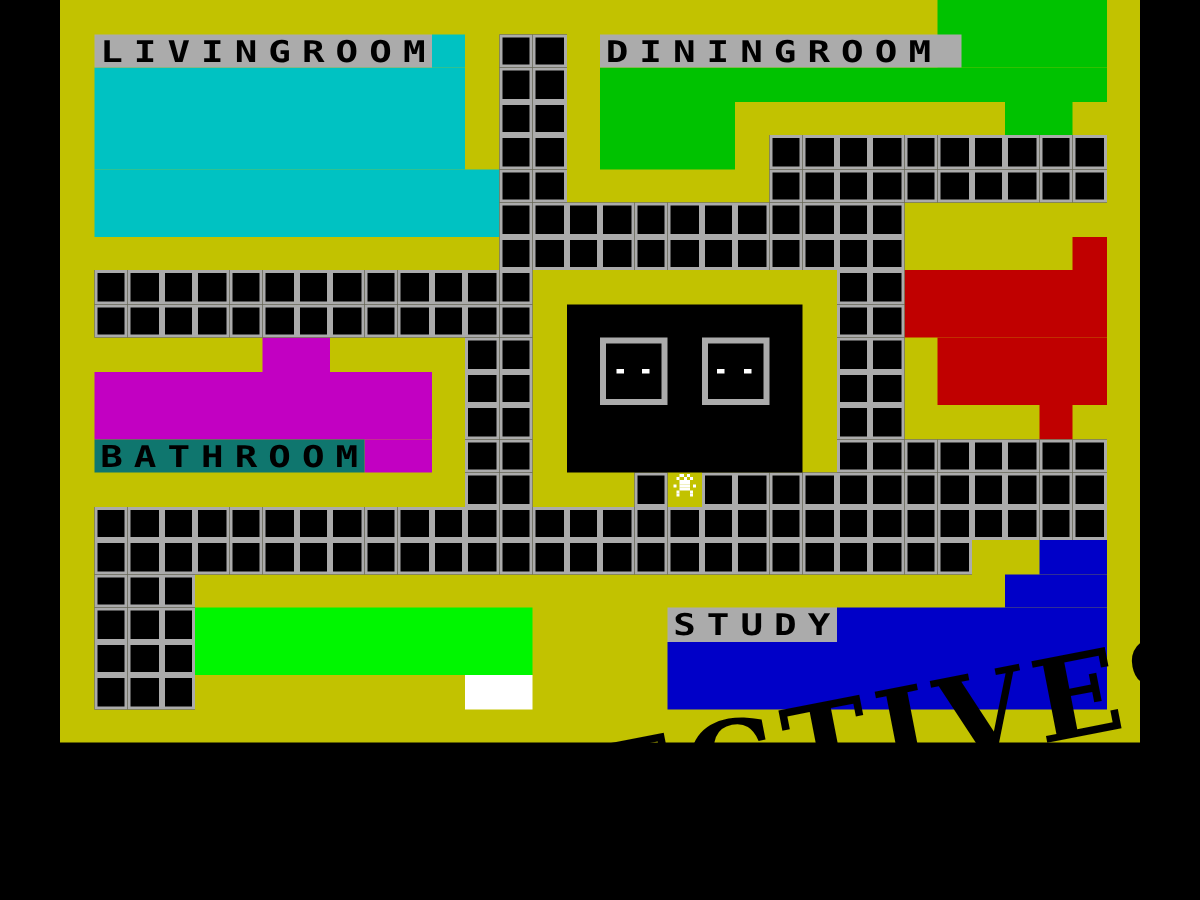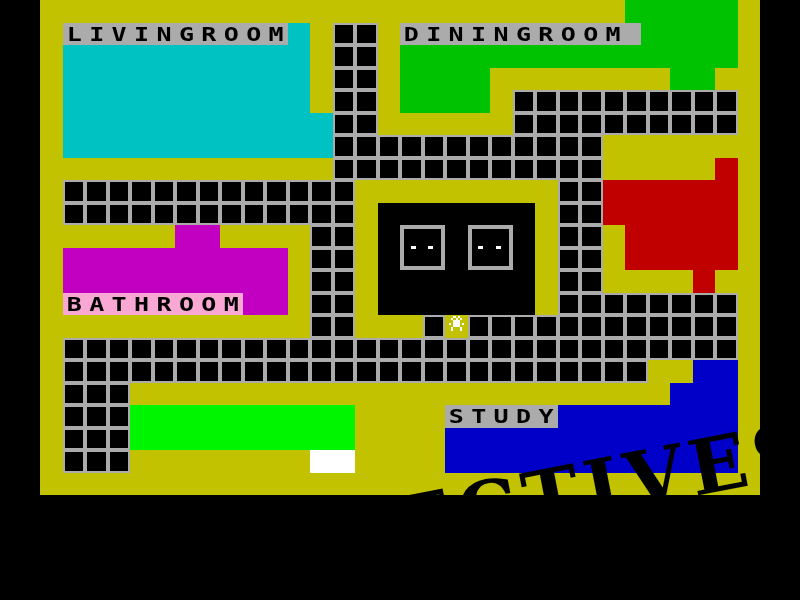--- a/index.html
+++ b/index.html
@@ -36,21 +36,21 @@
       <div class="rect" style="left: 360px; top: 67.5px; width: 90px; height: 45px; background: rgb(0, 194, 0);"></div>
       <div class="rect" style="left: 630px; top: 67.5px; width: 45px; height: 22.5px; background: rgb(0, 194, 0);"></div>
       <div class="room-label rect" style="left: 360px; top: 22.5px; width: 241px; height: 22.5px; background: rgb(171, 171, 171);"><span class="label-text">DININGROOM</span></div>
       <div class="rect" style="left: 675px; top: 157.5px; width: 22.5px; height: 22.5px; background: rgb(192, 0, 0);"></div>
       <div class="rect" style="left: 562.5px; top: 180px; width: 135px; height: 45px; background: rgb(192, 0, 0);"></div>
       <div class="rect" style="left: 585px; top: 225px; width: 112.5px; height: 45px; background: rgb(192, 0, 0);"></div>
       <div class="rect" style="left: 652.5px; top: 270px; width: 22.5px; height: 22.5px; background: rgb(192, 0, 0);"></div>
       <div class="rect" style="left: 135px; top: 225px; width: 45px; height: 22.5px; background: rgb(194, 0, 194);"></div>
       <div class="rect" style="left: 22.5px; top: 247.5px; width: 225px; height: 45px; background: rgb(194, 0, 194);"></div>
       <div class="rect" style="left: 202.5px; top: 292.5px; width: 45px; height: 22.5px; background: rgb(194, 0, 194);"></div>
-      <div class="room-label rect" style="left: 22.5px; top: 292.5px; width: 180px; height: 22.5px; background: #f9a8d4;"><span class="label-text">BATHROOM</span></div>
+      <div class="room-label rect" style="left: 22.5px; top: 292.5px; width: 180px; height: 22.5px; background: #0f766e;"><span class="label-text">BATHROOM</span></div>
       <div class="rect" style="left: 90px; top: 405px; width: 225px; height: 45px; background: rgb(0, 246, 0);"></div>
       <div class="rect" style="left: 652.5px; top: 360px; width: 45px; height: 22.5px; background: rgb(0, 0, 200);"></div>
       <div class="rect" style="left: 630px; top: 382.5px; width: 67.5px; height: 22.5px; background: rgb(0, 0, 200);"></div>
       <div class="rect" style="left: 517.5px; top: 405px; width: 180px; height: 22.5px; background: rgb(0, 0, 200);"></div>
       <div class="rect" style="left: 405px; top: 427.5px; width: 292.5px; height: 45px; background: rgb(0, 0, 200);"></div>
       <div class="room-label rect" style="left: 405px; top: 405px; width: 112.5px; height: 22.5px; background: rgb(171, 171, 171);"><span class="label-text">STUDY</span></div>
       <div class="tile" style="left: 292.5px; top: 22.5px; width: 22.5px; height: 22.5px;"></div>
       <div class="tile" style="left: 315px; top: 22.5px; width: 22.5px; height: 22.5px;"></div>
       <div class="tile" style="left: 292.5px; top: 45px; width: 22.5px; height: 22.5px;"></div>
       <div class="tile" style="left: 315px; top: 45px; width: 22.5px; height: 22.5px;"></div>

